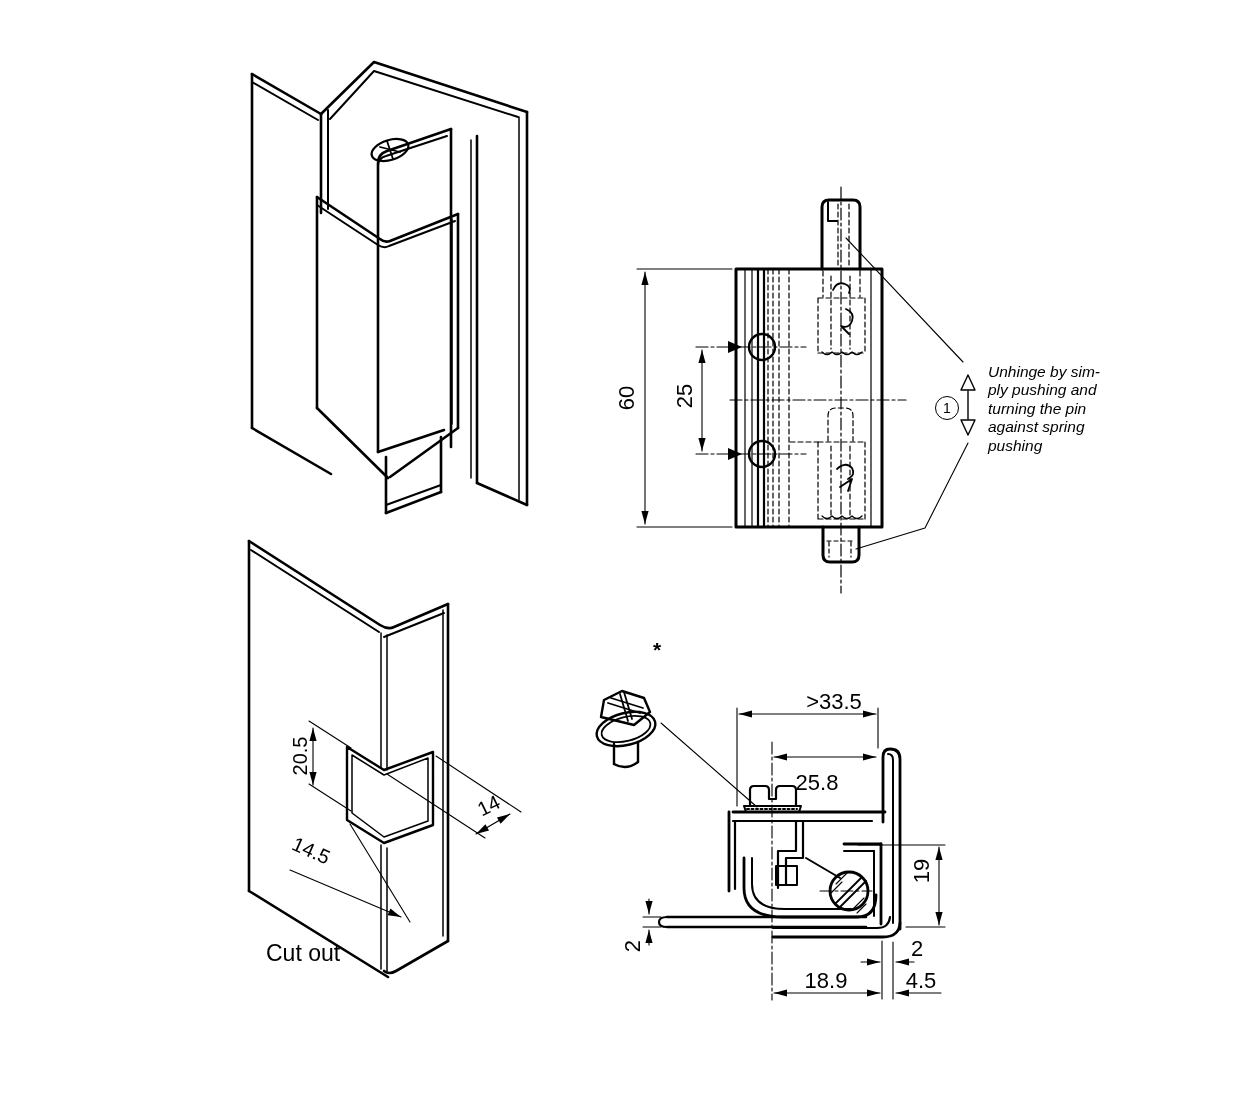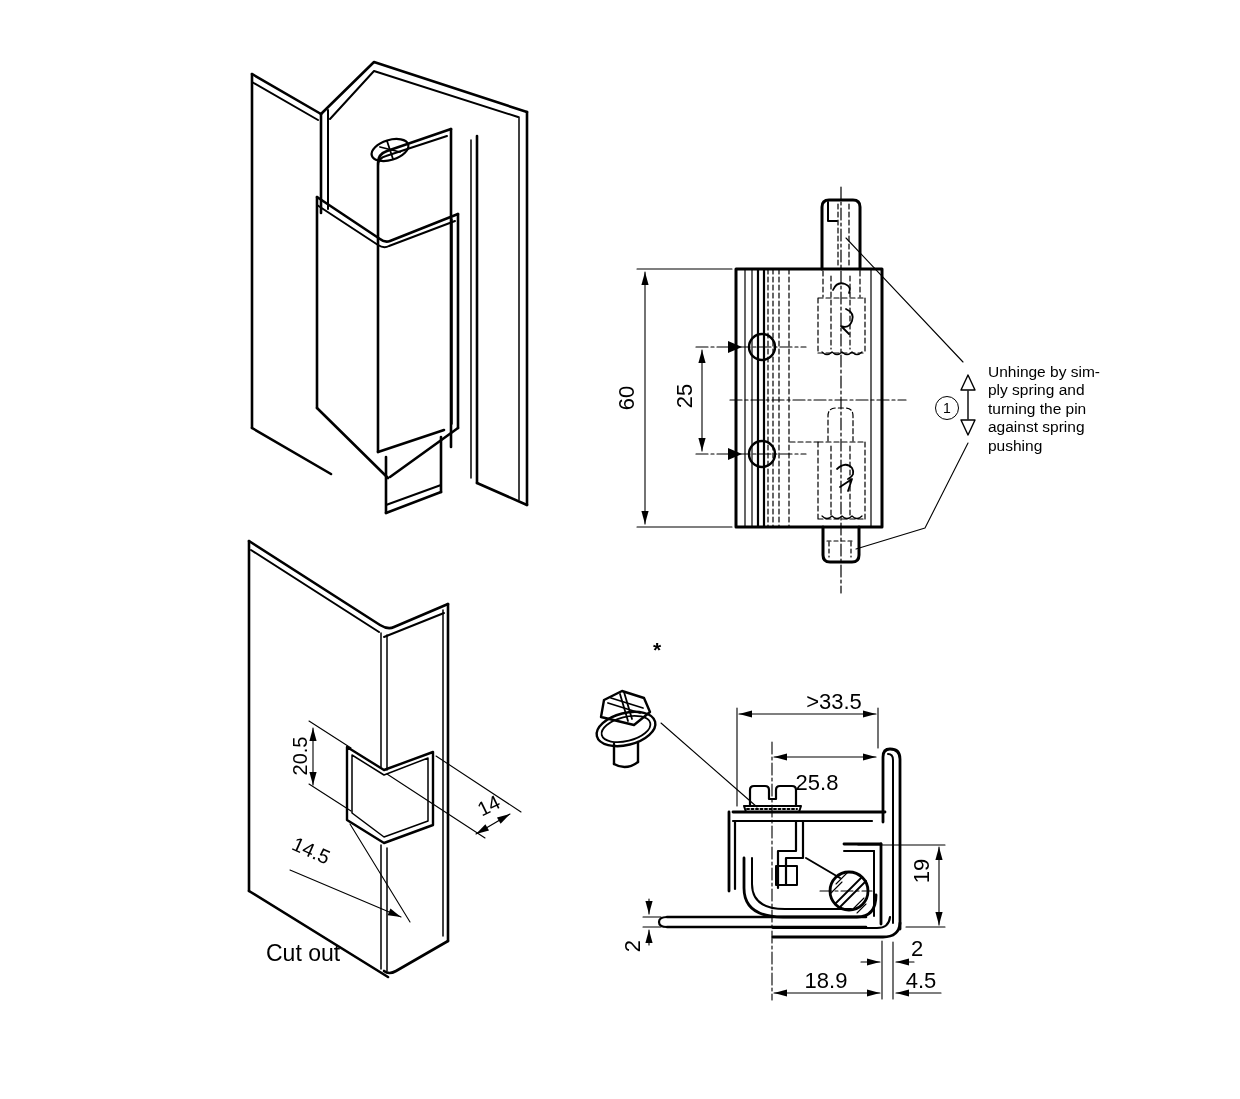--- a/index.html
+++ b/index.html
@@ -203,23 +203,23 @@
       <path d="M620,694 L628,721 M624,692 L632,719" stroke-width="1.8"></path>
       <path d="M614,744 V764 M638,742 V762" stroke-width="2.4"></path>
       <path d="M614,764 Q626,771 638,762" stroke-width="2.4"></path>
     </g>
   </g>
 </svg>
 
   <div class="lbl dim rot90" style="left:627px;top:398px;">60</div>
   <div class="lbl dim rot90" style="left:685px;top:396px;">25</div>
 
-  <div class="lbl note" style="left:988px;top:363px;">
+  <div class="lbl note" style="left:988px;top:363px;font-style:italic;">
     <div>Unhinge by sim-</div>
-    <div>ply spring and</div>
+    <div>ply pushing and</div>
     <div>turning the pin</div>
     <div>against spring</div>
     <div>pushing</div>
   </div>
   <div class="callout" style="left:935px;top:396px;">1</div>
 
   <div class="lbl dim-sm rot90" style="left:300px;top:756px;">20.5</div>
   <div class="lbl dim-sm ctr" style="left:489px;top:806px;transform:translate(-50%,-50%) rotate(-26deg);">14</div>
   <div class="lbl dim-sm ctr" style="left:311px;top:851px;transform:translate(-50%,-50%) rotate(24deg);">14.5</div>
   <div class="lbl caption" style="left:266px;top:940px;">Cut out</div>

